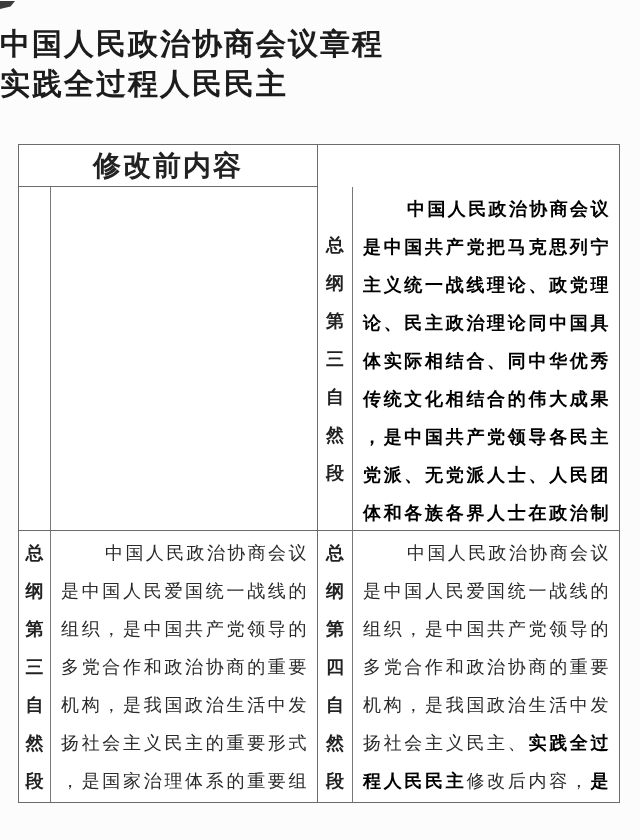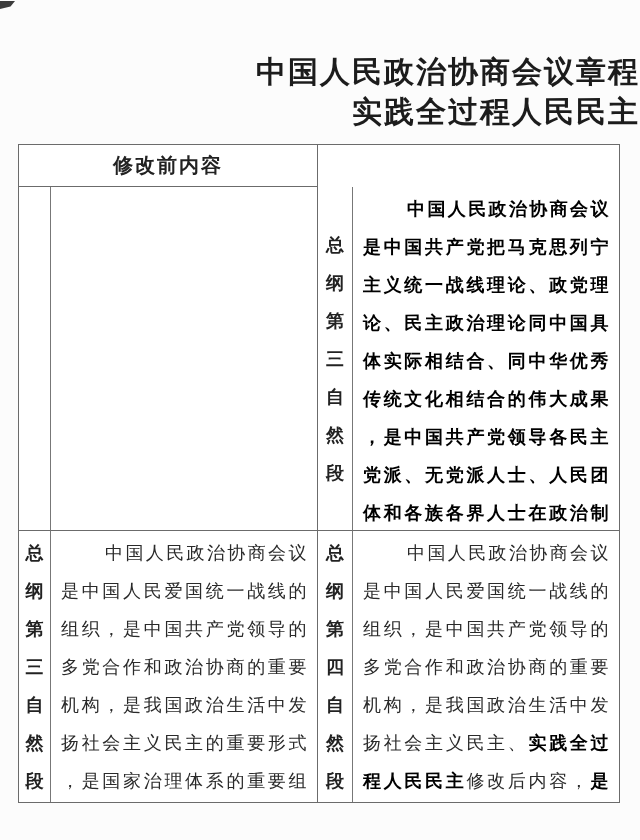--- a/index.html
+++ b/index.html
@@ -15,36 +15,36 @@
     font-family:"Liberation Serif", serif;
     overflow:hidden;
   }
   .artifact{
     position:absolute;left:0;top:1px;width:15px;height:8px;
     background:#3c3c3c;
     clip-path:polygon(0 0,100% 0,70% 70%,0 100%);
   }
   .title{
     position:absolute;top:24px;left:0;width:100%;
-    text-align:right;
+    text-align:left;
     font-family:"Liberation Sans", sans-serif;
     font-weight:700;font-size:30px;line-height:40px;
-    color:#1c1c1c;letter-spacing:2px;margin-top:28px;
+    color:#1c1c1c;letter-spacing:2px;
   }
   .tbl{
     position:absolute;left:18px;top:144px;width:600px;
     border:1.5px solid var(--border);
     background:#fff;
   }
   .thead{display:grid;grid-template-columns:299px 301px;}
   .th{
     height:42px;box-sizing:border-box;
     display:flex;align-items:center;justify-content:center;
     font-family:"Liberation Sans", sans-serif;
-    font-weight:700;font-size:20px;color:#222;
+    font-weight:700;font-size:28px;color:#222;
     border-bottom:1.4px solid var(--border);
     letter-spacing:2px;
   }
   .th-before{border-right:1.4px solid var(--border);}
   .trow{display:grid;grid-template-columns:32px 267px 35px 266px;}
   .row1{height:344px;}
   .row2{height:271px;}
   .cell{box-sizing:border-box;overflow:hidden;}
   .row1 .cell{border-bottom:1.4px solid var(--border);}
   .lab{

